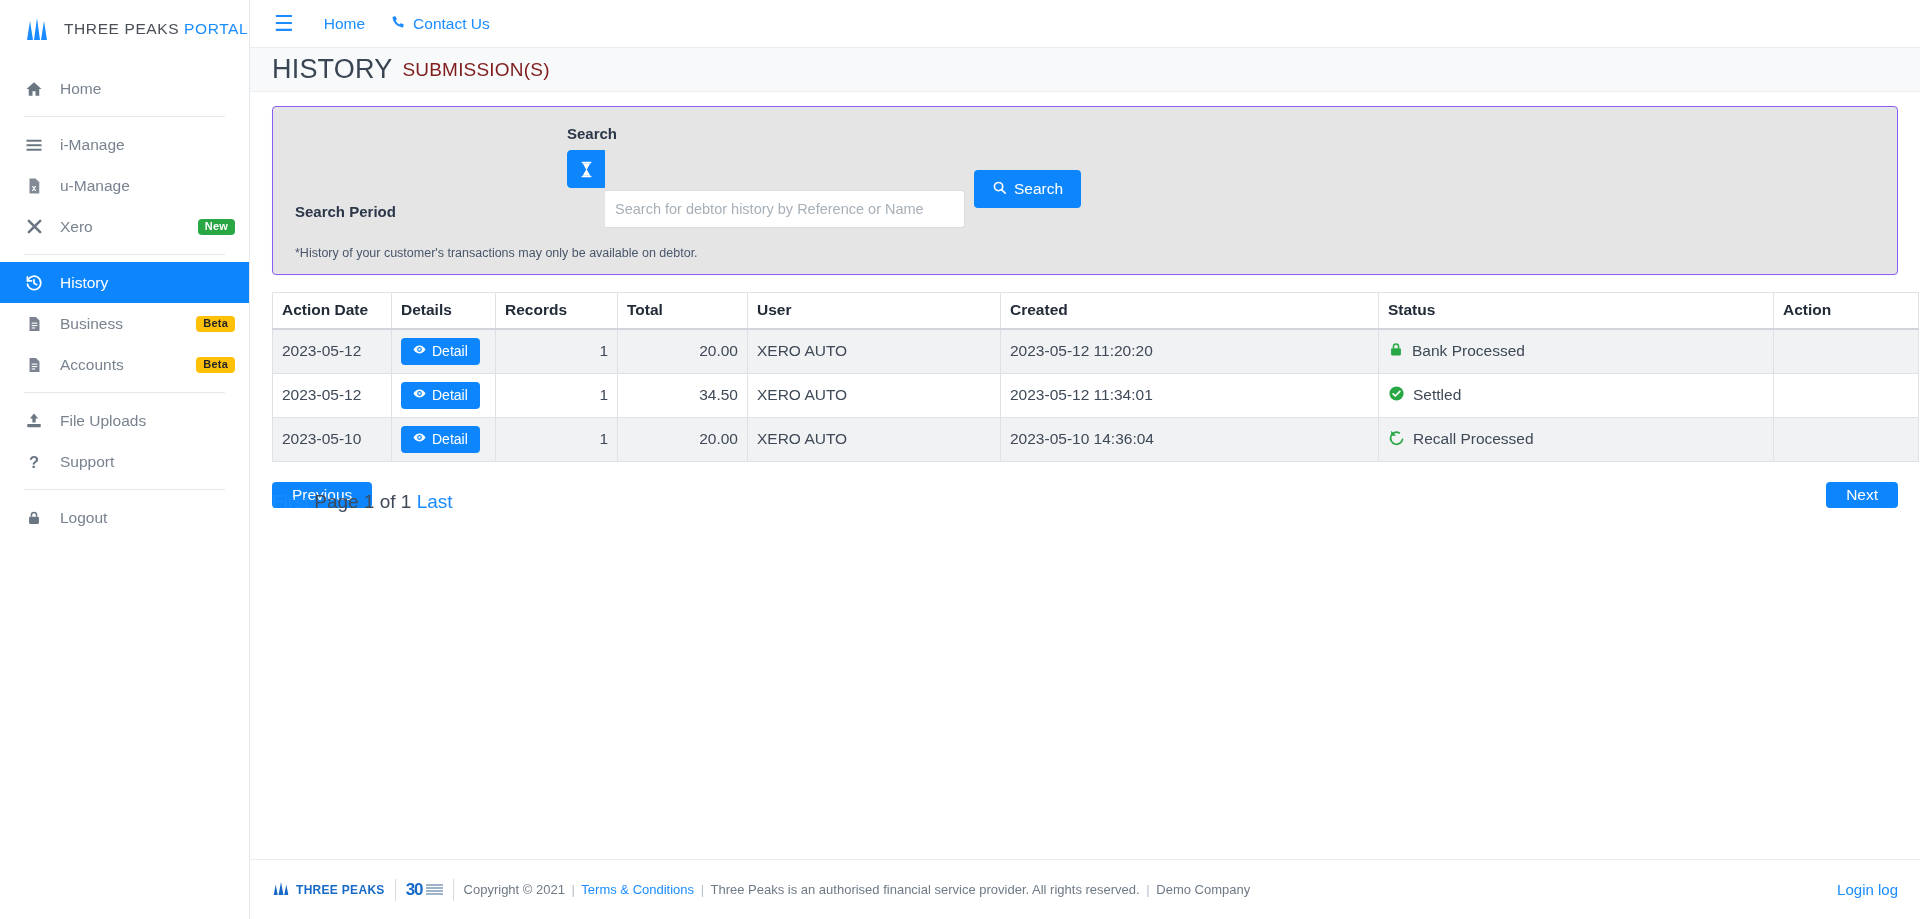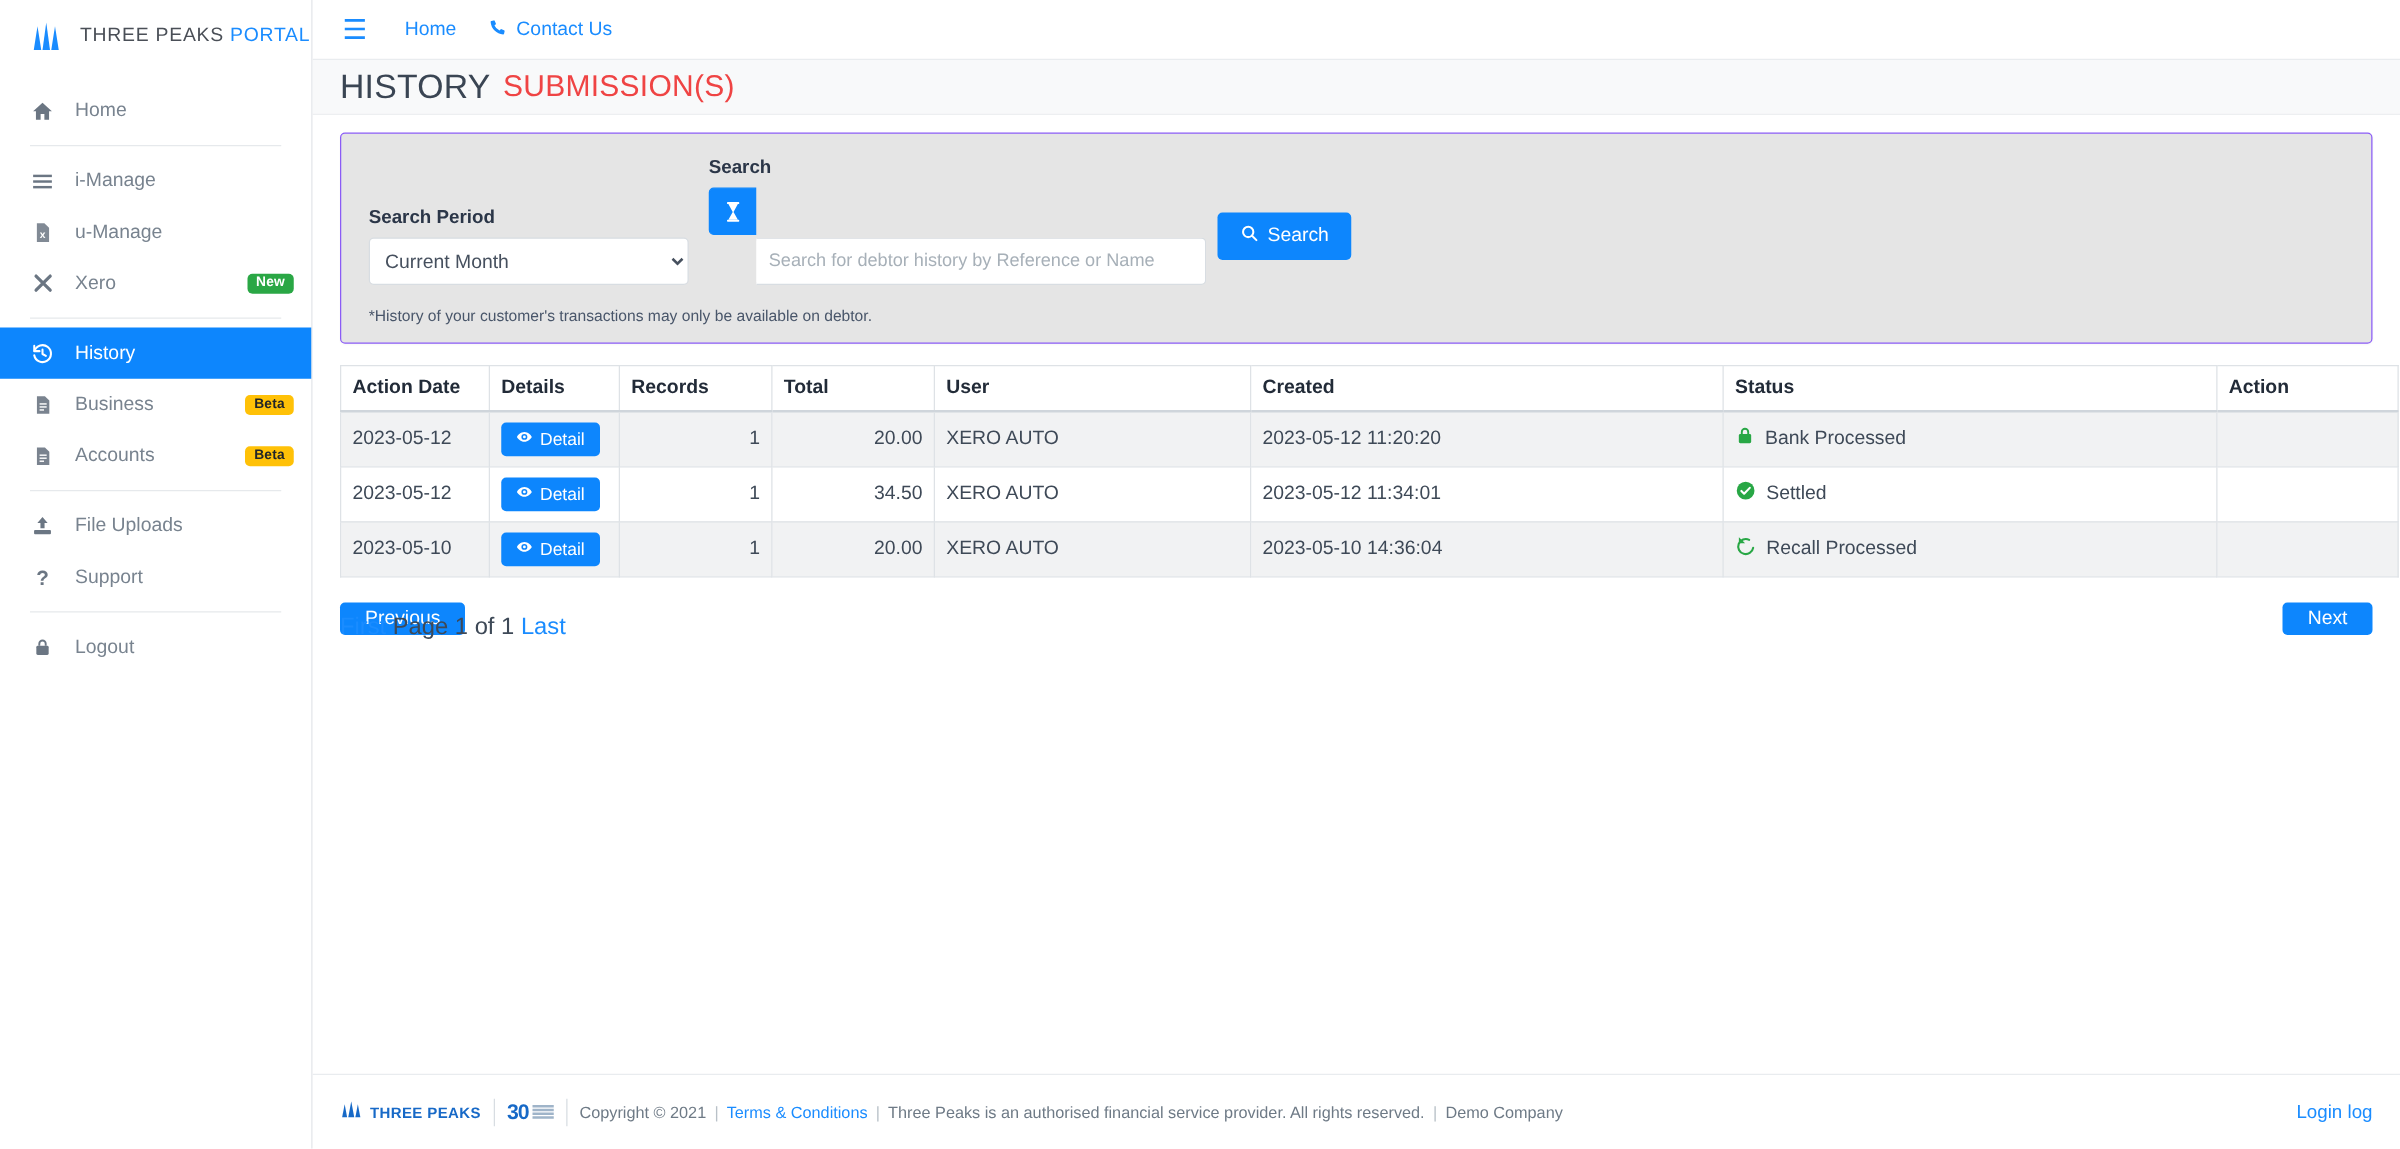--- a/index.html
+++ b/index.html
@@ -88,21 +88,21 @@
   #pagehead {
     position: absolute; left: 250px; top: 48px; right: 0;
     height: 44px;
     background: #f8f9fa;
     border-bottom: 1px solid #edeff1;
     display: flex; align-items: center;
     padding-left: 22px;
     gap: 10px;
   }
   #pagehead .h1 { font-size: 27px; color: #3a4553; font-weight: 400; letter-spacing: .2px; }
-  #pagehead .h2 { font-size: 24px; color: #ef4444; font-weight: 400; letter-spacing: .2px; }
+  #pagehead .h2 { font-size: 19px; color: #7f1d1d; font-weight: 400; letter-spacing: .2px; }
 
   
   #content {
     position: absolute; left: 250px; top: 92px; right: 0; bottom: 60px;
     background: #ffffff;
     padding: 14px 22px 0 22px;
     overflow: hidden;
   }
 
   
@@ -383,23 +383,20 @@
     <span class="h2">SUBMISSION(S)</span>
   </div>
 
   <main id="content">
 
     <section class="card">
       <div class="form-row">
 
         <div class="sel-wrap">
           <div class="fld-label">Search Period</div>
-          <select class="form-control">
-            <option>Current Month</option>
-          </select>
         </div>
 
         <div>
           <div class="fld-label">Search</div>
           <div style="display:flex;align-items:center;">
             <div class="search-grp">
               <span class="input-prefix">
                 <svg width="13" height="17" viewBox="0 0 24 30" fill="currentColor">
                   <rect x="3" y="0.5" width="18" height="3" rx="1"></rect>
                   <rect x="3" y="26.5" width="18" height="3" rx="1"></rect>

